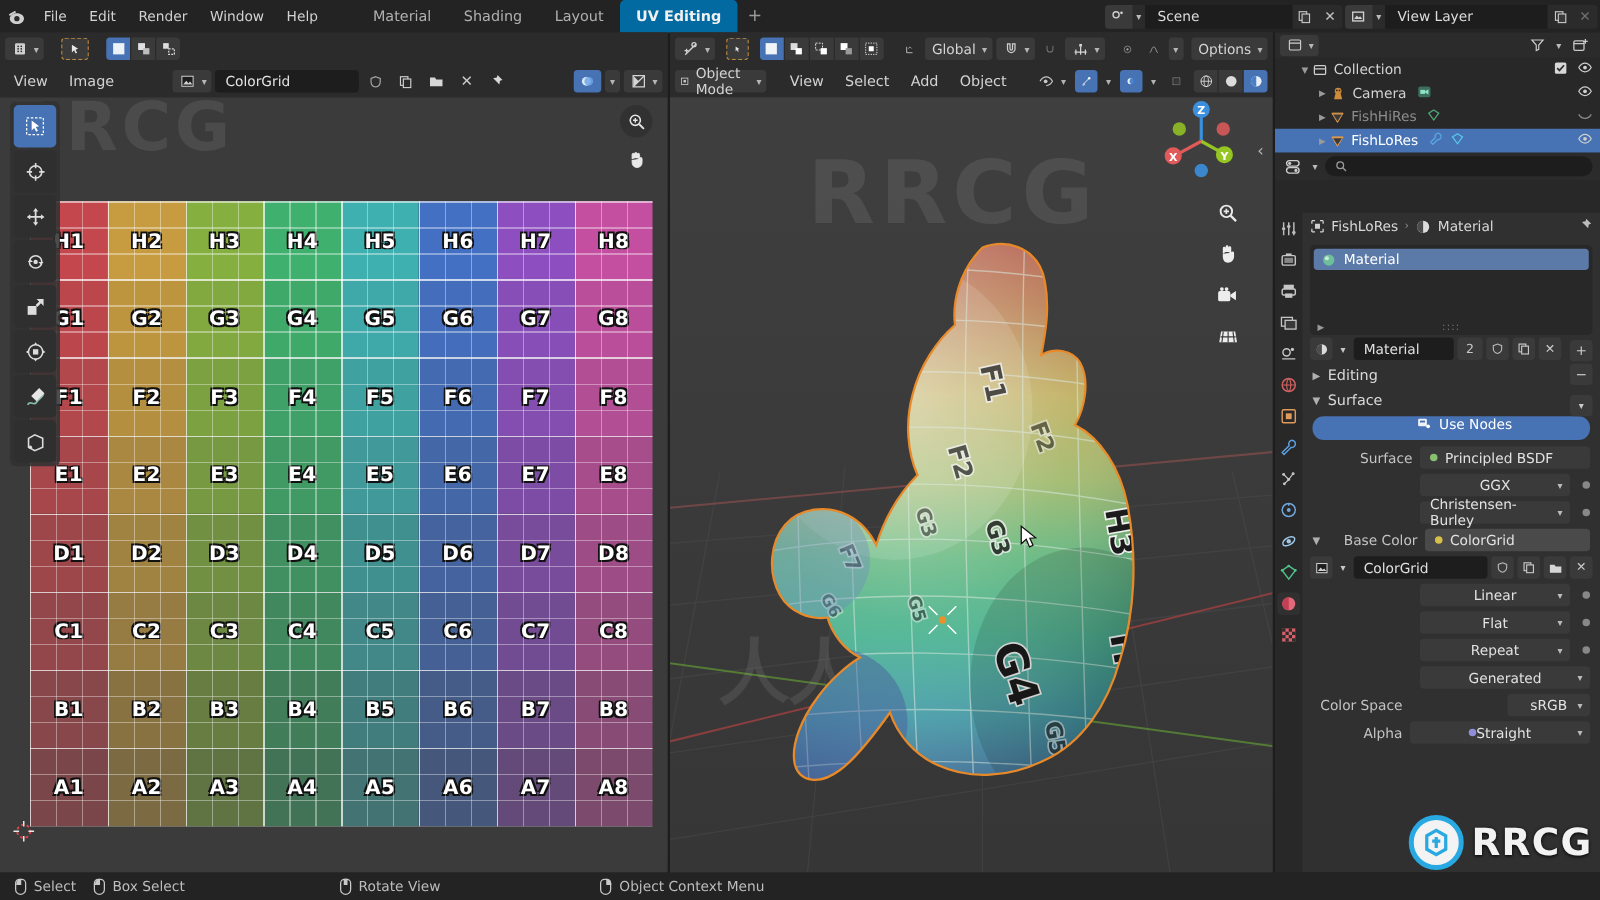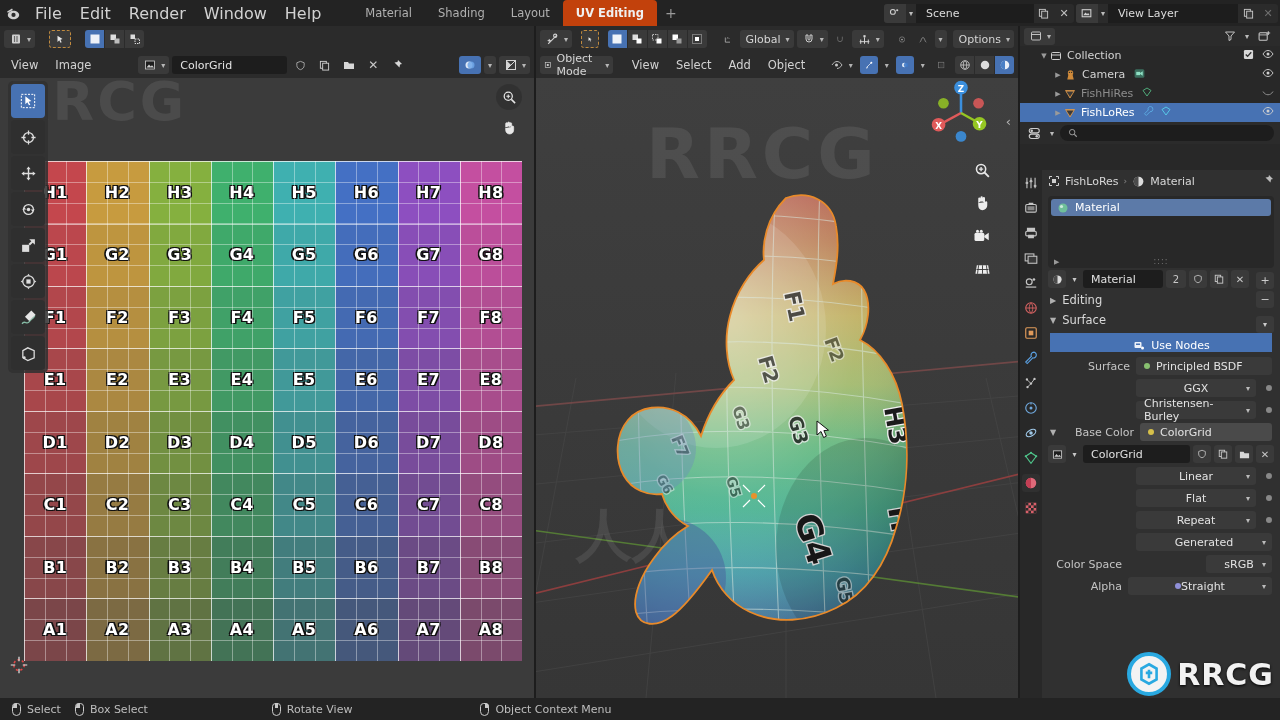--- a/index.html
+++ b/index.html
@@ -4,24 +4,24 @@
 <style>
   * { box-sizing: border-box; margin:0; padding:0; }
   html,body { width:1280px; height:720px; overflow:hidden; background:#1d1d1d;
     font-family:"DejaVu Sans", sans-serif; font-size:11px; color:#e0e0e0; }
   .app { position:relative; width:1280px; height:720px; }
 
   
   .topbar { position:absolute; left:0; top:0; width:1280px; height:26px;
             background:#232323; display:flex; align-items:center; }
   .blender-logo { width:26px; height:26px; display:flex; align-items:center; justify-content:center; }
-  .menu-item { padding:2px 9px; font-size:16px; color:#d2d2d2; cursor:default; }
+  .menu-item { padding:2px 9px; font-size:11px; color:#d2d2d2; cursor:default; }
   .ws-tabs { display:flex; align-items:center; margin-left:22px; height:26px; }
   .ws-tab { padding:5px 13px 6px; font-size:11.5px; color:#b0b0b0; border-radius:4px 4px 0 0; height:26px; line-height:16px;}
-  .ws-tab.active { background:#c2410c; color:#f0f0f0; font-weight:bold; }
+  .ws-tab.active { background:#0369a1; color:#f0f0f0; font-weight:bold; }
   .ws-plus { padding:2px 8px; color:#9a9a9a; font-size:14px; }
   .topbar-right { position:absolute; right:0; top:0; height:26px; display:flex; align-items:center; gap:2px; padding-right:2px;}
   .field { display:flex; align-items:center; height:19px; background:#2b2b2b; border-radius:3px; }
   .field .ic { width:22px; height:19px; display:flex; align-items:center; justify-content:center; background:#3a3a3a; border-radius:3px 0 0 3px;}
   .field .val { background:#1d1d1d; height:19px; display:flex; align-items:center; padding:0 10px; min-width:120px; color:#dcdcdc;}
   .mini-btn { width:20px; height:19px; display:flex; align-items:center; justify-content:center; background:#3a3a3a; border-radius:0 3px 3px 0; color:#c0c0c0;}
   .mini-btn.flat { background:transparent; }
 
   
   .hdr { background:#2b2b2b; display:flex; align-items:center; height:26px; gap:3px; padding:0 4px; }
@@ -97,21 +97,21 @@
   .matlist .row { height:17px; background:#5c7aa8; border-radius:3px; display:flex; align-items:center; gap:6px; padding:0 6px; color:#fff;}
   .matlist .grip { position:absolute; left:0; right:0; bottom:2px; text-align:center; color:#777; font-size:8px; letter-spacing:1px;}
   .matlist .tri { position:absolute; left:6px; bottom:2px; font-size:7px; color:#999;}
   .side-btns { position:absolute; right:6px; top:76px; width:18px; display:flex; flex-direction:column; gap:2px;}
   .sb { width:18px; height:17px; background:#3a3a3a; border-radius:3px; display:flex; align-items:center; justify-content:center; color:#ccc; font-size:11px;}
   .prow { display:flex; align-items:center; gap:3px; padding:2px 6px; }
   .ptxt { background:#1d1d1d; height:18px; border-radius:3px; display:flex; align-items:center; padding:0 8px; color:#e0e0e0; flex:1;}
   .psq { width:18px; height:18px; background:#3a3a3a; border-radius:3px; display:flex; align-items:center; justify-content:center; color:#c8c8c8; font-size:10px;}
   .panel-hd { display:flex; align-items:center; gap:6px; padding:3px 8px; font-size:11.5px; color:#d9d9d9;}
   .grip4 { margin-left:auto; color:#6e6e6e; font-size:8px; letter-spacing:1px;}
-  .wide-btn { margin:3px 8px; height:19px; background:#4772b3; border-radius:0; display:flex; align-items:flex-end; justify-content:center; gap:6px; color:#fff; font-size:11px;padding-left:21px;}
+  .wide-btn { margin:3px 8px; height:19px; background:#4772b3; border-radius:9px; display:flex; align-items:flex-start; justify-content:center; gap:6px; color:#fff; font-size:11px;padding-left:21px;}
   .lrow { display:flex; align-items:center; padding:2px 8px; gap:6px; }
   .lbl { width:80px; text-align:right; color:#c4c4c4; font-size:11px; }
   .valbox { flex:1; height:18px; background:#3a3a3a; border-radius:3px; display:flex; align-items:center; padding:0 8px; gap:6px; color:#e2e2e2;}
   .dot { width:6px; height:6px; border-radius:50%; }
   .anim-dot { width:6px; height:6px; border-radius:50%; background:#888; margin-left:4px;}
   .selbox { flex:1; height:18px; background:#3a3a3a; border-radius:3px; display:flex; align-items:center; padding:0 8px; color:#e2e2e2; position:relative;justify-content:center;}
   .selbox .cvr { position:absolute; right:6px; font-size:8px; color:#bbb;}
 
   
   .status { position:absolute; left:0; top:698px; width:1280px; height:22px; background:#232323;

